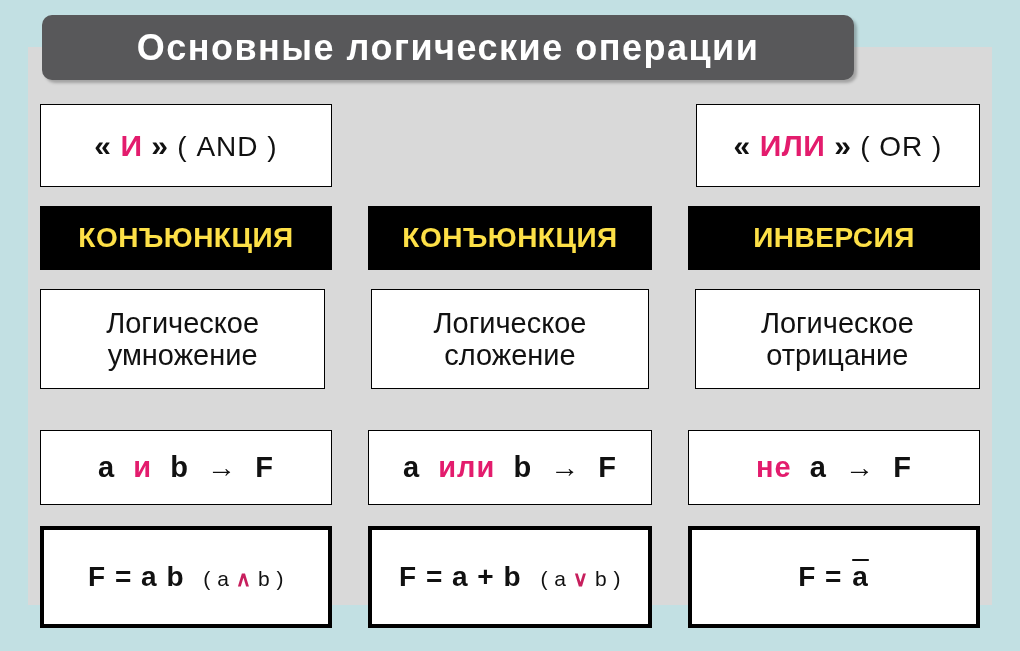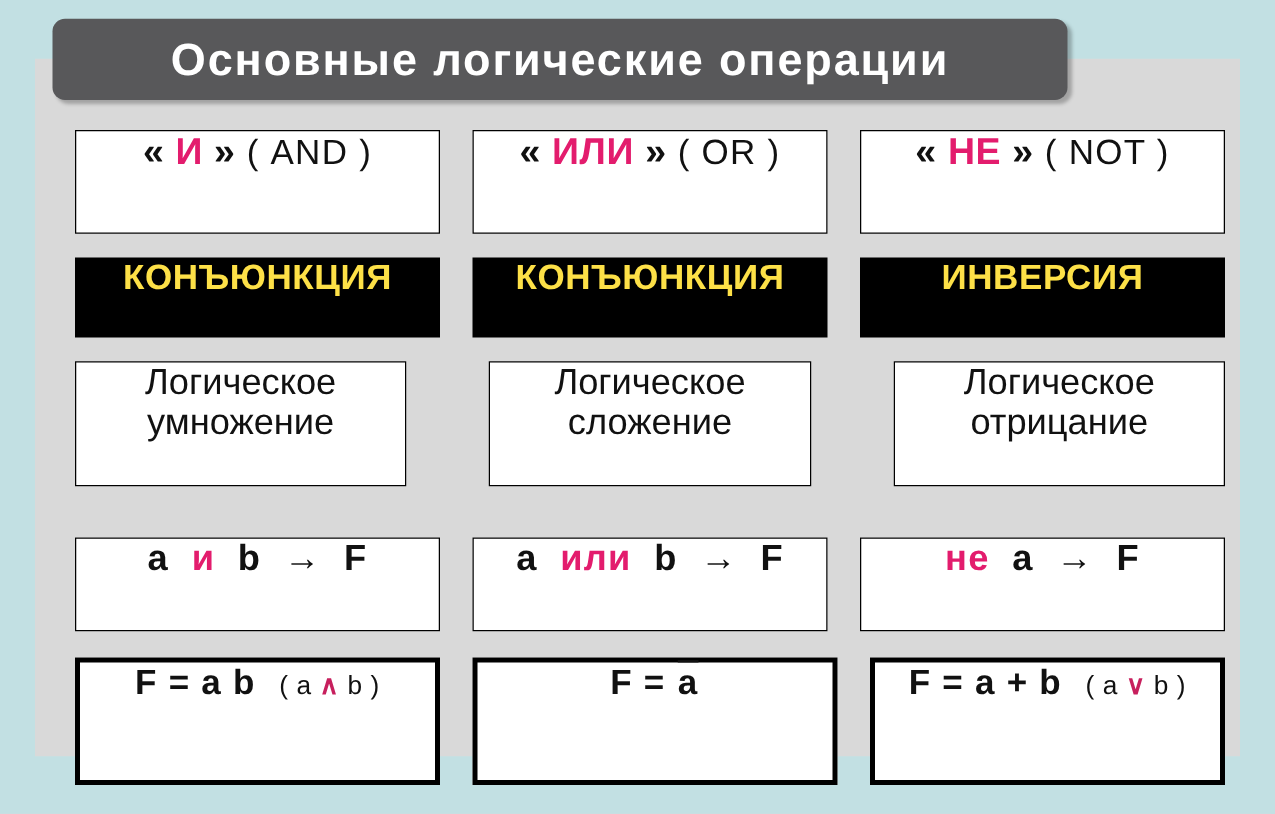--- a/index.html
+++ b/index.html
@@ -53,24 +53,24 @@
     position: absolute;
     display: flex;
     left: 40px;
     width: 940px;
     justify-content: space-between;
   }
   .cell {
     box-sizing: border-box;
     background: #ffffff;
     display: flex;
+    align-items: center;
     justify-content: center;
     text-align: center;
     border: 1px solid #000000;
-    margin-left: 20px;
   }
   .col1 { width: 292px; }
   .col2 { width: 284px; }
   .col3 { width: 292px; }
 
   
   #row-names   { top: 104px; }
   #row-names .cell { height: 83px; }
 
   #row-terms   { top: 206px; }
@@ -173,28 +173,20 @@
 
   <div class="cell col2">
     <span class="op-name">
       <span class="guillemet">«</span>
       <span class="ru">ИЛИ</span>
       <span class="guillemet">»</span>
       <span class="eng">( OR )</span>
     </span>
   </div>
 
-  <div class="cell col3">
-    <span class="op-name">
-      <span class="guillemet">«</span>
-      <span class="ru">НЕ</span>
-      <span class="guillemet">»</span>
-      <span class="eng">( NOT )</span>
-    </span>
-  </div>
 </div>
 
 <div class="row" id="row-terms">
 
   <div class="cell col1">
     <span class="term-name">КОНЪЮНКЦИЯ</span>
   </div>
 
   <div class="cell col2">
     <span class="term-name">КОНЪЮНКЦИЯ</span>
@@ -267,29 +259,29 @@
     <span class="formula-text">
       <span>F = a b</span>
       <span class="formula-alt">
         <span>( a</span>
         <span class="sym">∧</span>
         <span>b )</span>
       </span>
     </span>
   </div>
 
-  <div class="cell col3">
-    <span class="formula-text">
-      <span>F = </span><span class="overline">a</span>
-    </span>
-  </div>
-
   <div class="cell col2">
     <span class="formula-text">
       <span>F = a + b</span>
       <span class="formula-alt">
         <span>( a</span>
         <span class="sym">∨</span>
         <span>b )</span>
       </span>
     </span>
   </div>
+
+  <div class="cell col3">
+    <span class="formula-text">
+      <span>F = </span><span class="overline">a</span>
+    </span>
+  </div>
 </div>
 
 </body></html>

